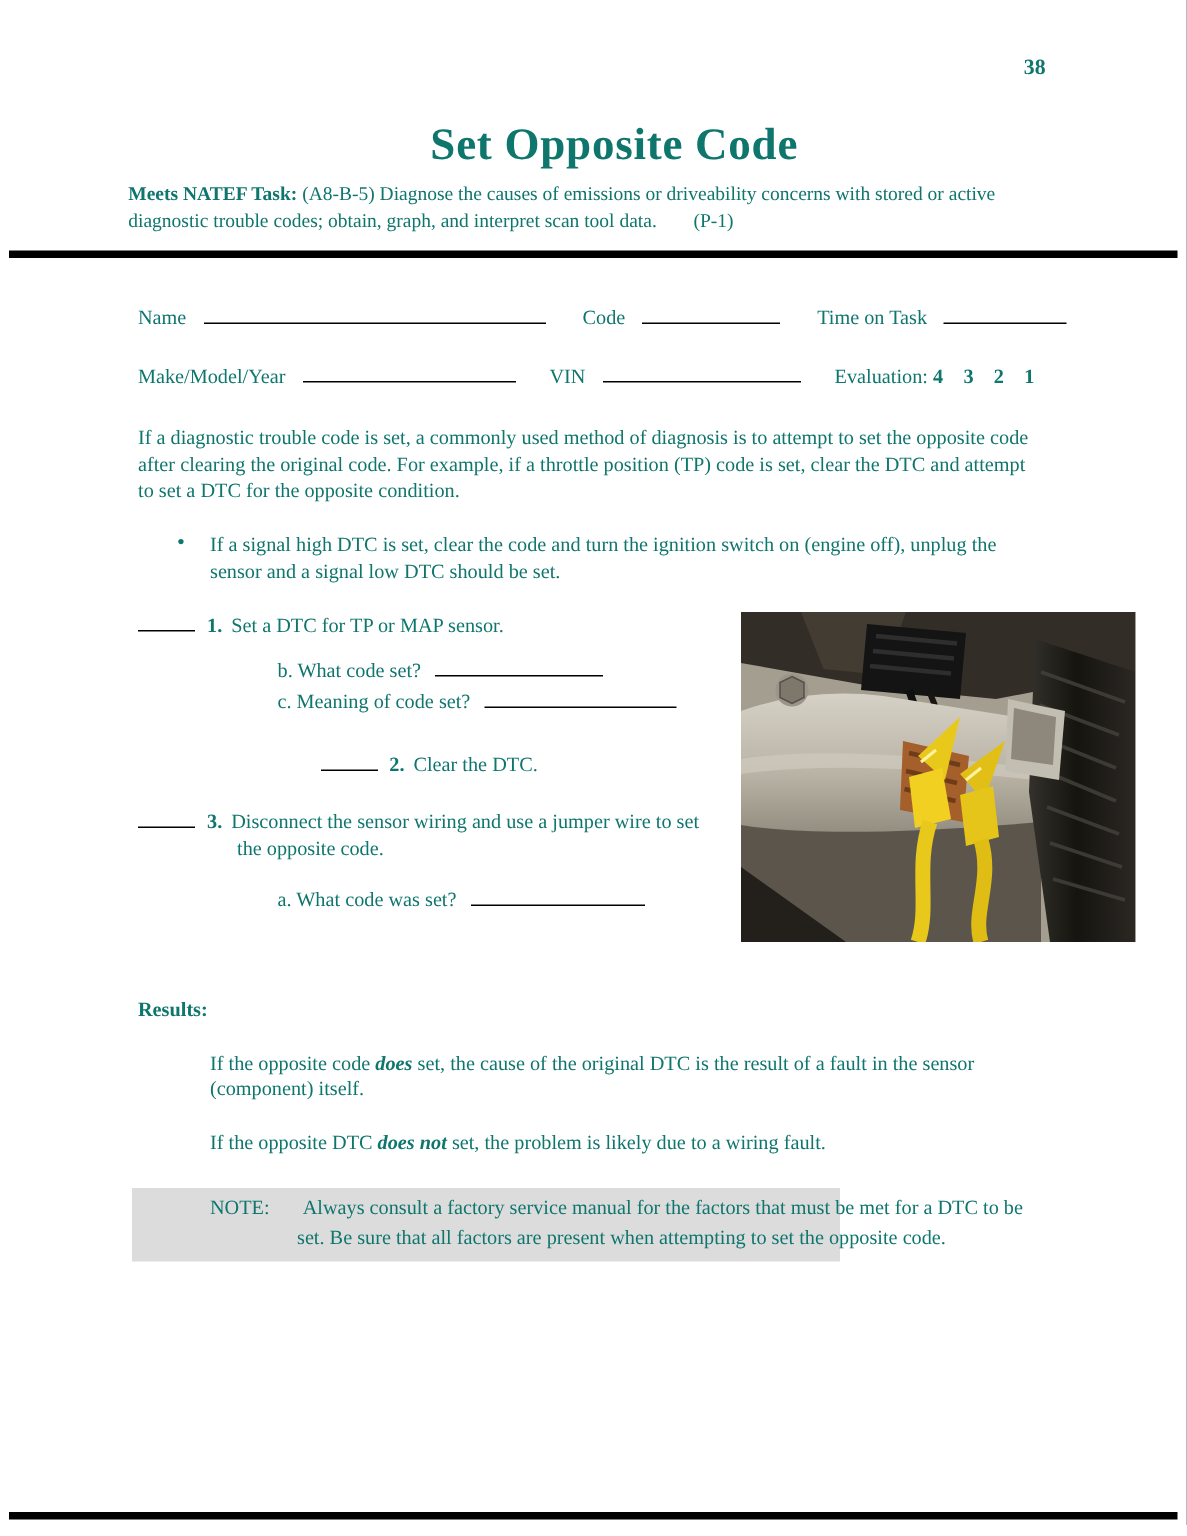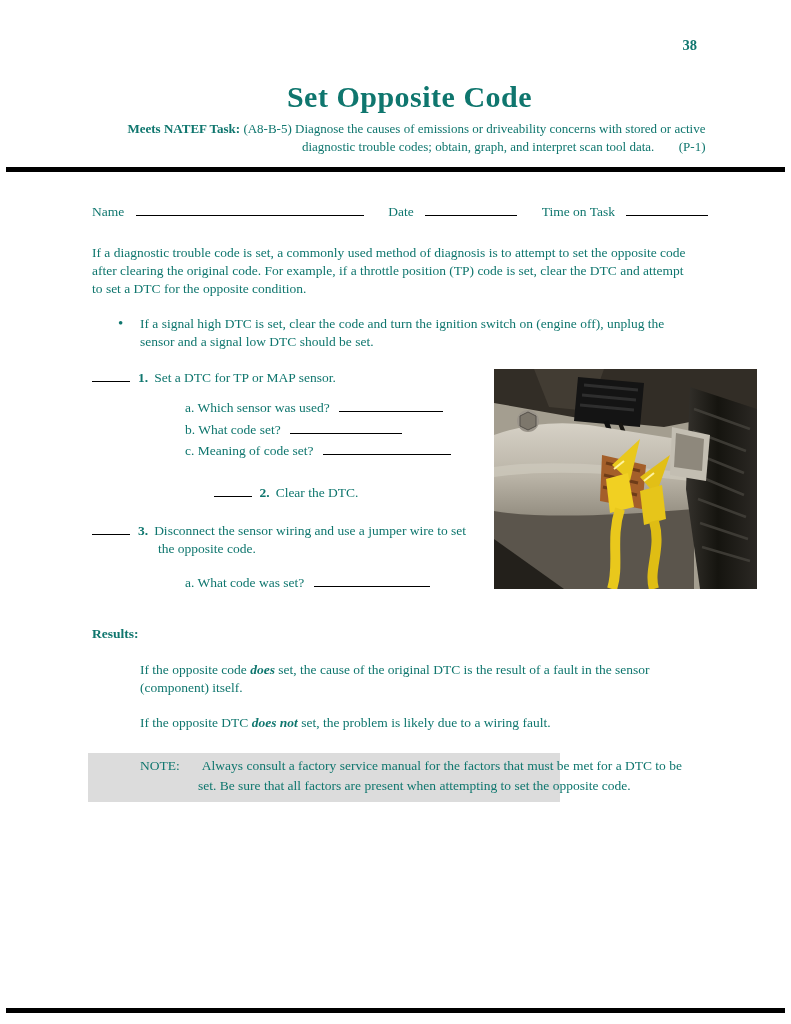--- a/index.html
+++ b/index.html
@@ -25,21 +25,21 @@
     text-align: center;
     font-size: 30px;
     font-weight: bold;
     margin-top: 22px;
     letter-spacing: 0.5px;
     padding-left: 28px;
   }
   .natef {
     width: 620px;
     margin: 3px auto 0 auto;
-    text-align: right;
+    text-align: left;
     font-size: 13px;
     line-height: 1.4;
   }
   .natef .b { font-weight: bold; }
   .rule-top {
     margin-top: 11px;
     margin-left: 6px; margin-right: 6px;
     height: 5px;
     background: #000;
   }
@@ -131,27 +131,37 @@
     <span>(P-1)</span>
   </div>
 
   <div class="rule-top"></div>
 
   <div class="content">
     <div class="form-line1">
       <span class="b">Name</span>
       <span class="blank" style="width:228px; margin-left:8px;"></span>
       <span class="sp1"></span>
-      <span class="b">Date</span>
+      <span class="b">Code</span>
       <span class="blank" style="width:92px; margin-left:8px;"></span>
       <span class="sp1"></span>
       <span class="b">Time on Task</span>
       <span class="blank" style="width:82px; margin-left:8px;"></span>
     </div>
 
+    <div class="form-line2">
+      <span class="b">Make/Model/Year</span>
+      <span class="blank" style="width:142px; margin-left:8px;"></span>
+      <span class="sp2"></span>
+      <span class="b">VIN</span>
+      <span class="blank" style="width:132px; margin-left:8px;"></span>
+      <span class="sp2"></span>
+      <span class="b">Evaluation:</span>
+      <span class="eval-values">4    3    2    1</span>
+    </div>
 
     <p class="intro">If a diagnostic trouble code is set, a commonly used method of diagnosis is to attempt to set the opposite code after clearing the original code.  For example, if a throttle position (TP) code is set, clear the DTC and attempt to set a DTC for the opposite condition.</p>
 
     <div class="bullets">
       <div class="bullet">If a signal high DTC is set, clear the code and turn the ignition switch on (engine off), unplug the sensor and a signal low DTC should be set.</div>
     </div>
   </div>
 
   <div class="float-zone">
 
@@ -211,24 +221,20 @@
         <path d="M150 112 L160 104" stroke="#fff3a0" stroke-width="2"></path>
       </svg>
     </div>
 
     <div class="task">
       <span class="blank num-blank"></span><span class="num">1.</span><span>Set a DTC for TP or MAP sensor.</span>
     </div>
 
     <div class="subq-group">
       <div class="subq">
-        <span>a.  Which sensor was used?</span>
-        <span class="blank" style="width:104px;"></span>
-      </div>
-      <div class="subq">
         <span>b.  What code set?</span>
         <span class="blank" style="width:112px;"></span>
       </div>
       <div class="subq">
         <span>c.  Meaning of code set?</span>
         <span class="blank" style="width:128px;"></span>
       </div>
     </div>
 
     <div class="task" style="margin-top:24px;text-align:center;">

